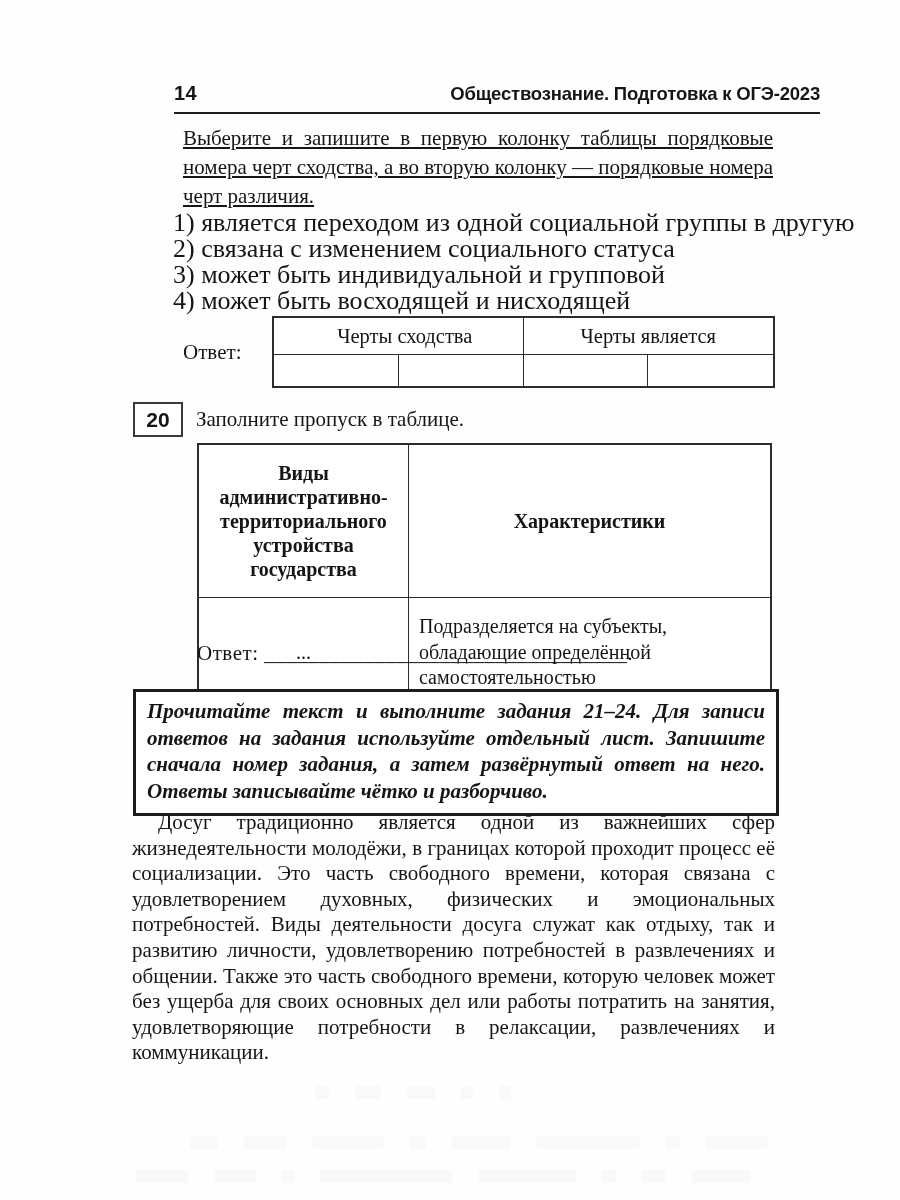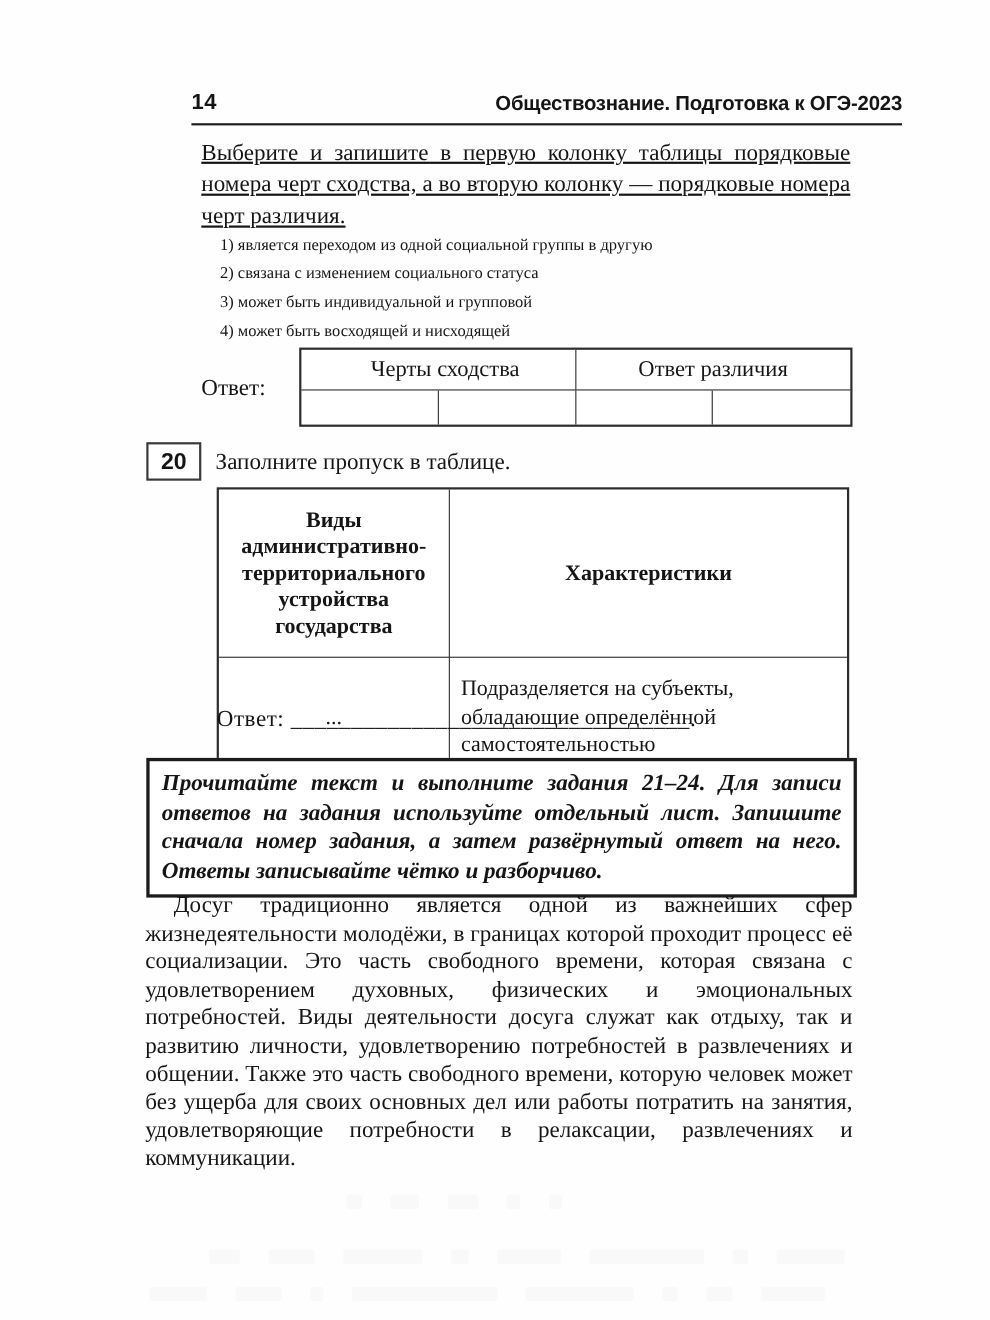--- a/index.html
+++ b/index.html
@@ -23,22 +23,22 @@
   }
   .page-num{font-size:20px;letter-spacing:.5px;}
   .run-title{font-size:18.5px;letter-spacing:-0.2px;}
 
   
   .intro{
     position:absolute;left:183px;top:124px;width:590px;
     font-size:21px;line-height:29px;text-align:justify;text-decoration:underline;
   }
   .options{
-    position:absolute;left:200px;top:210px;width:600px;
-    font-size:15px;line-height:26px;
+    position:absolute;left:173px;top:210px;width:600px;
+    font-size:26px;line-height:26px;
   }
   .options div{white-space:nowrap;}
 
   .answer-row1{
     position:absolute;left:183px;top:316px;width:592px;height:72px;
   }
   .answer-label1{
     position:absolute;left:0;top:24px;font-size:21px;
   }
   .t1{
@@ -126,21 +126,21 @@
     <div>2) связана с изменением социального статуса</div>
     <div>3) может быть индивидуальной и групповой</div>
     <div>4) может быть восходящей и нисходящей</div>
   </div>
 
   <div class="answer-row1">
     <span class="answer-label1">Ответ:</span>
     <div class="t1">
       <div class="t1-head">
         <div class="cell">Черты сходства</div>
-        <div class="cell">Ответ различия</div>
+        <div class="cell">Черты является</div>
       </div>
       <div class="t1-body">
         <div class="cell"></div>
         <div class="cell"></div>
         <div class="cell"></div>
         <div class="cell"></div>
       </div>
     </div>
   </div>
 

